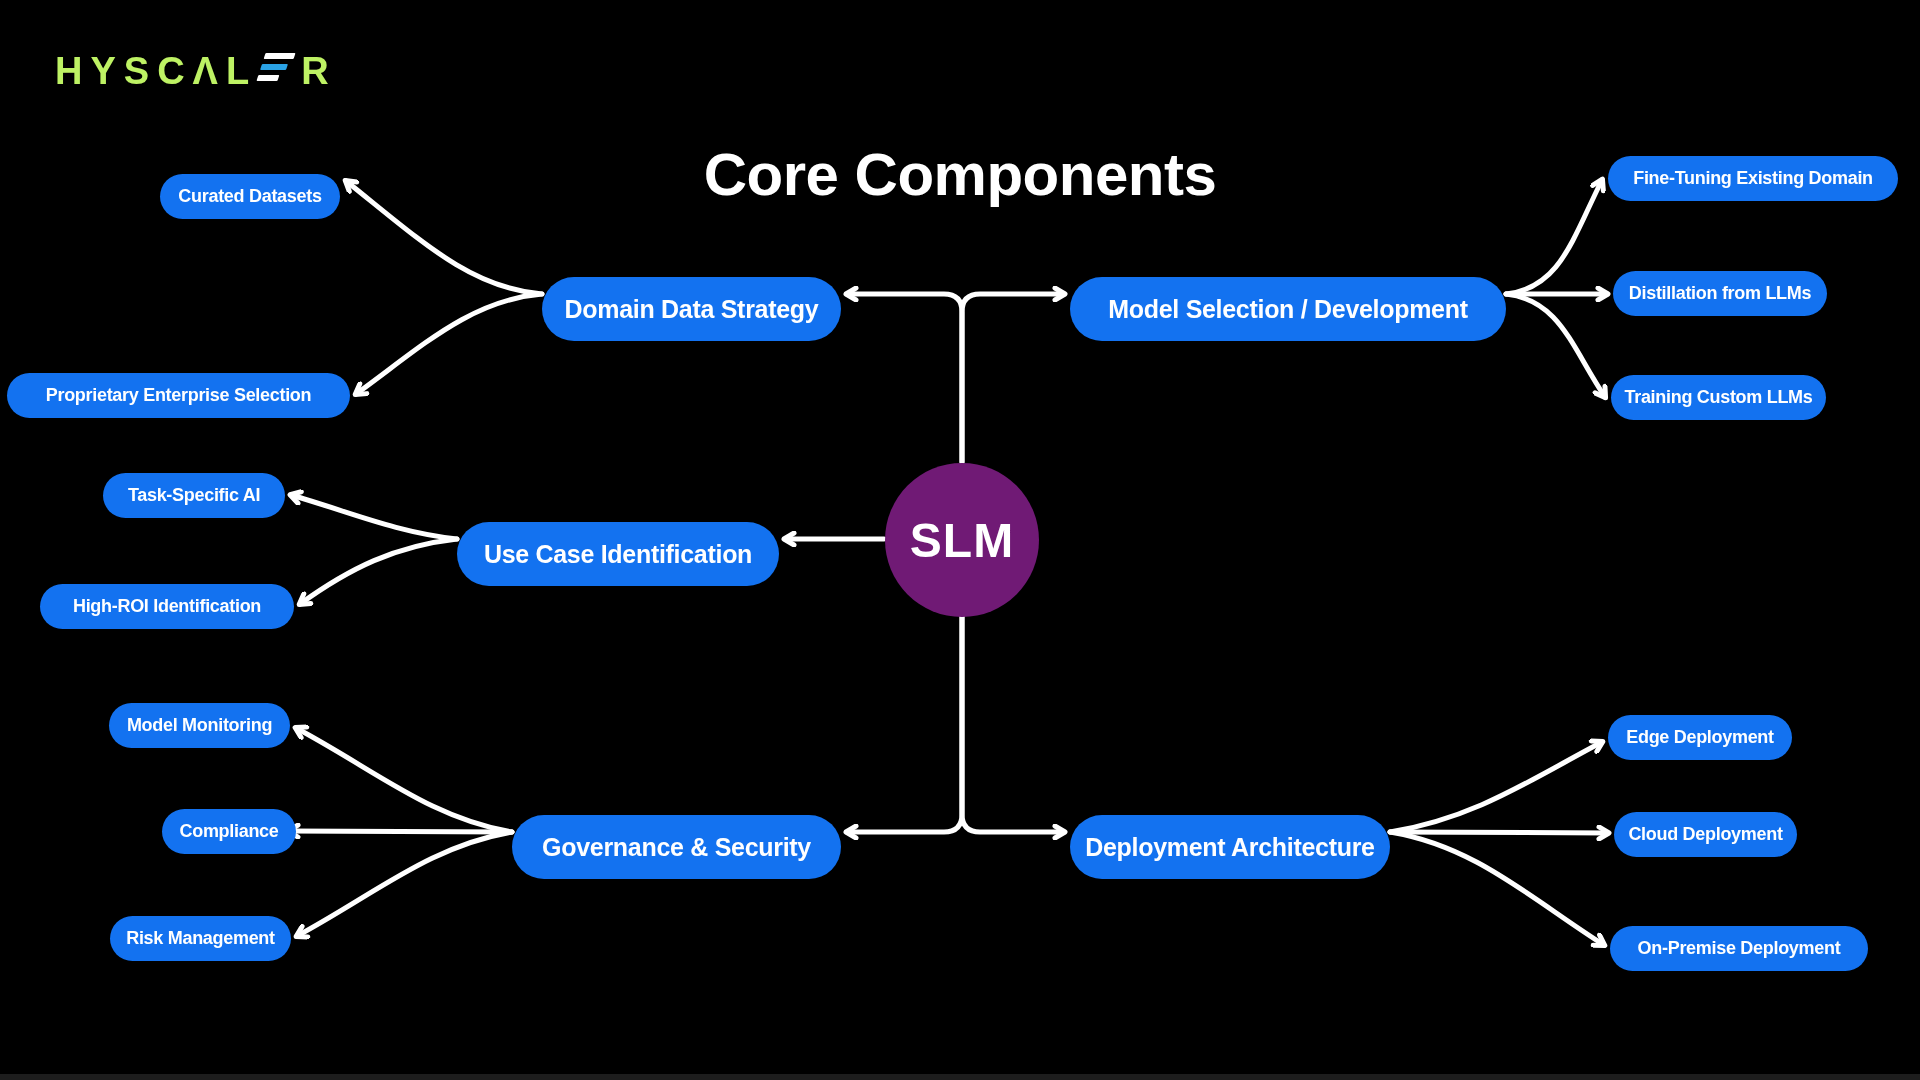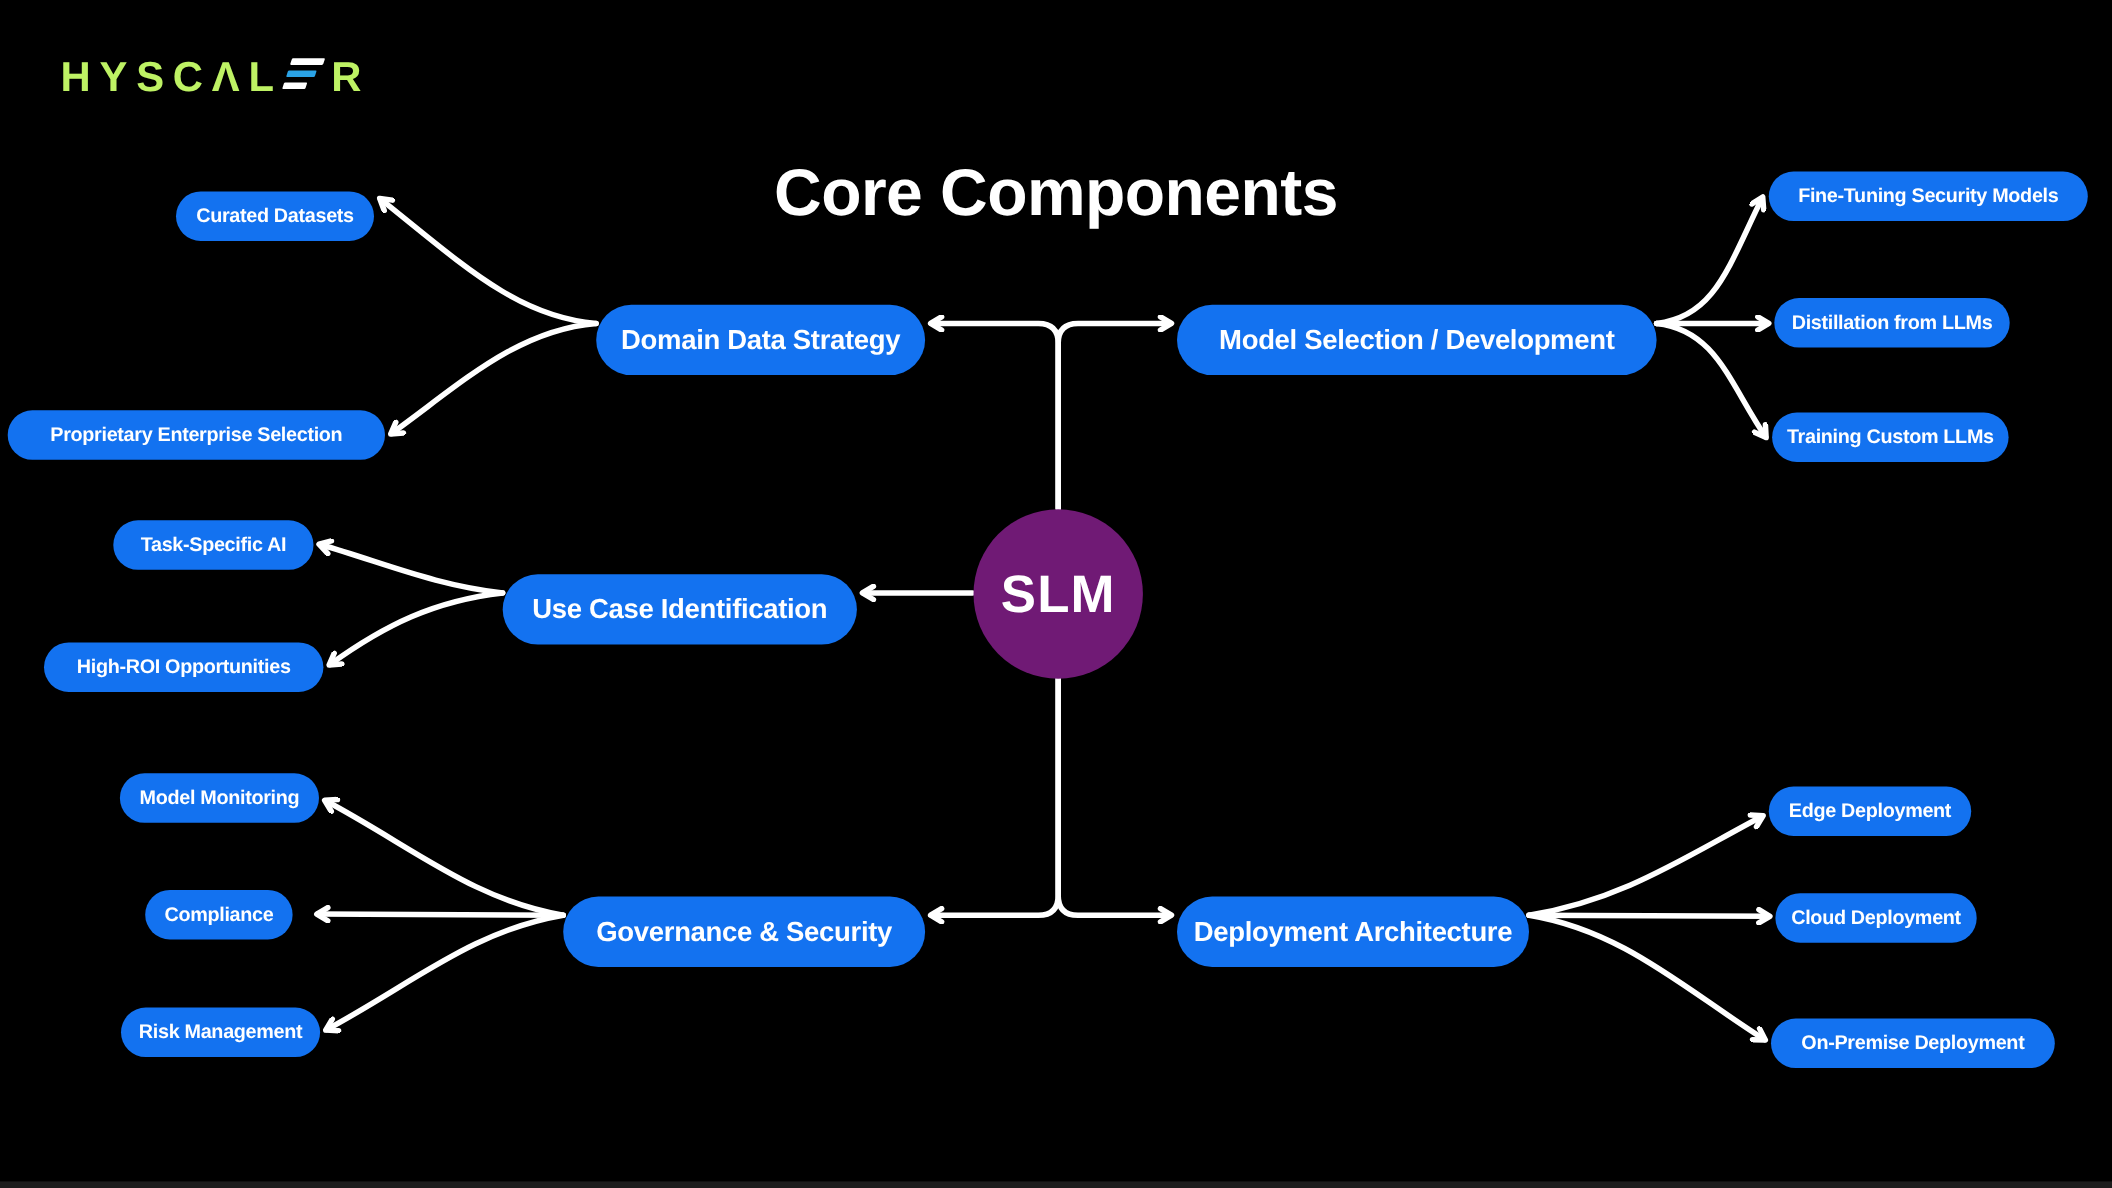--- a/index.html
+++ b/index.html
@@ -117,28 +117,28 @@
 
 <div class="node node-main" style="left:542px; top:262px; width:299px;">Domain Data Strategy</div>
 <div class="node node-main" style="left:1070px; top:262px; width:436px;">Model Selection / Development</div>
 <div class="node node-main" style="left:457px; top:507px; width:322px;">Use Case Identification</div>
 <div class="node node-main" style="left:512px; top:800px; width:329px;">Governance &amp; Security</div>
 <div class="node node-main" style="left:1070px; top:800px; width:320px;">Deployment Architecture</div>
 
 <div class="node node-leaf" style="left:160px; top:158px; width:180px;margin-top:16px;">Curated Datasets</div>
 <div class="node node-leaf" style="left:7px; top:373px; width:343px;">Proprietary Enterprise Selection</div>
 
-<div class="node node-leaf" style="left:1608px; top:156px; width:290px;">Fine-Tuning Security Models</div>
+<div class="node node-leaf" style="left:1608px; top:156px; width:290px;">Fine-Tuning Existing Domain</div>
 <div class="node node-leaf" style="left:1613px; top:271px; width:214px;">Distillation from LLMs</div>
 <div class="node node-leaf" style="left:1611px; top:375px; width:215px;">Training Custom LLMs</div>
 
 <div class="node node-leaf" style="left:103px; top:473px; width:182px;">Task-Specific AI</div>
-<div class="node node-leaf" style="left:40px; top:584px; width:254px;">High-ROI Opportunities</div>
+<div class="node node-leaf" style="left:40px; top:584px; width:254px;">High-ROI Identification</div>
 
 <div class="node node-leaf" style="left:109px; top:703px; width:181px;">Model Monitoring</div>
-<div class="node node-leaf" style="left:132px; top:809px; width:134px;">Compliance</div>
+<div class="node node-leaf" style="left:162px; top:809px; width:134px;">Compliance</div>
 <div class="node node-leaf" style="left:110px; top:916px; width:181px;">Risk Management</div>
 
 <div class="node node-leaf" style="left:1608px; top:715px; width:184px;">Edge Deployment</div>
 <div class="node node-leaf" style="left:1614px; top:812px; width:183px;">Cloud Deployment</div>
 <div class="node node-leaf" style="left:1610px; top:926px; width:258px;">On-Premise Deployment</div>
 
 <div class="bottom-bar"></div>
 
 </body></html>

